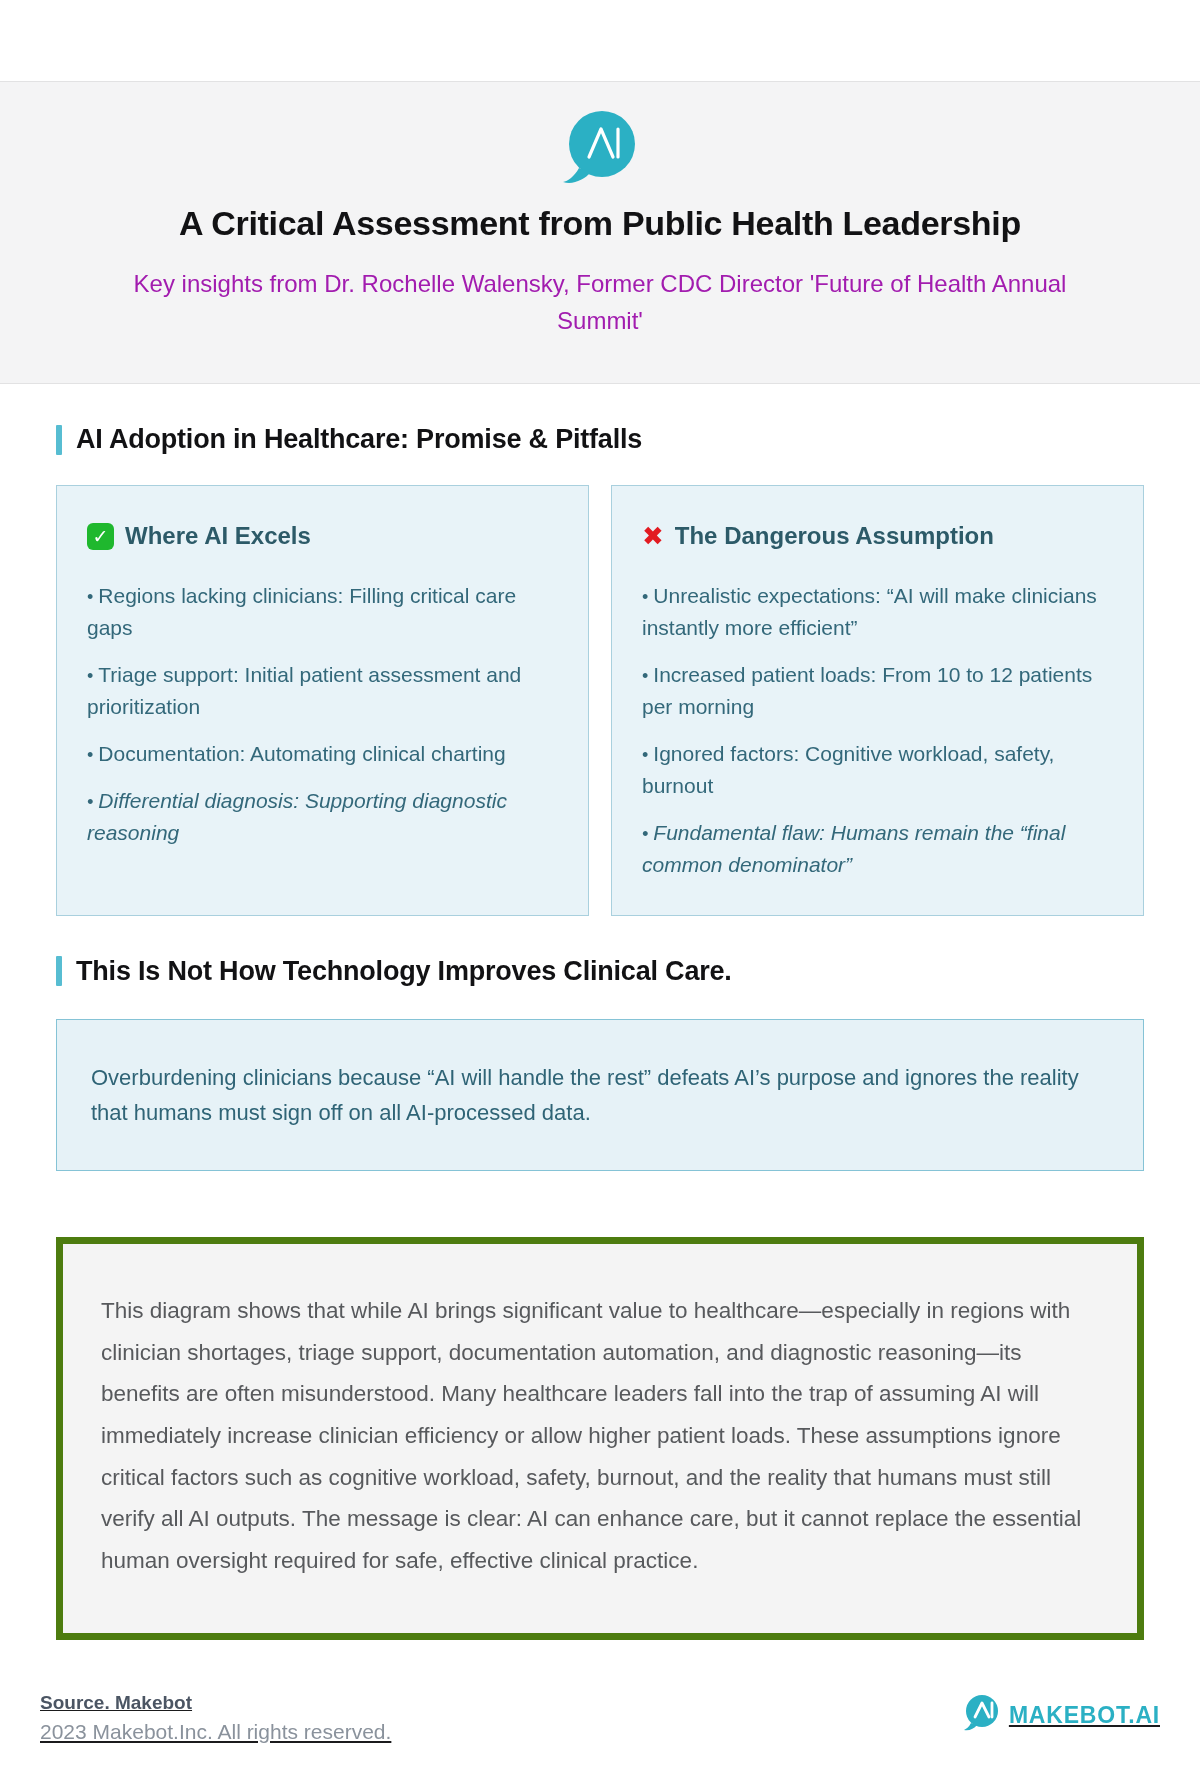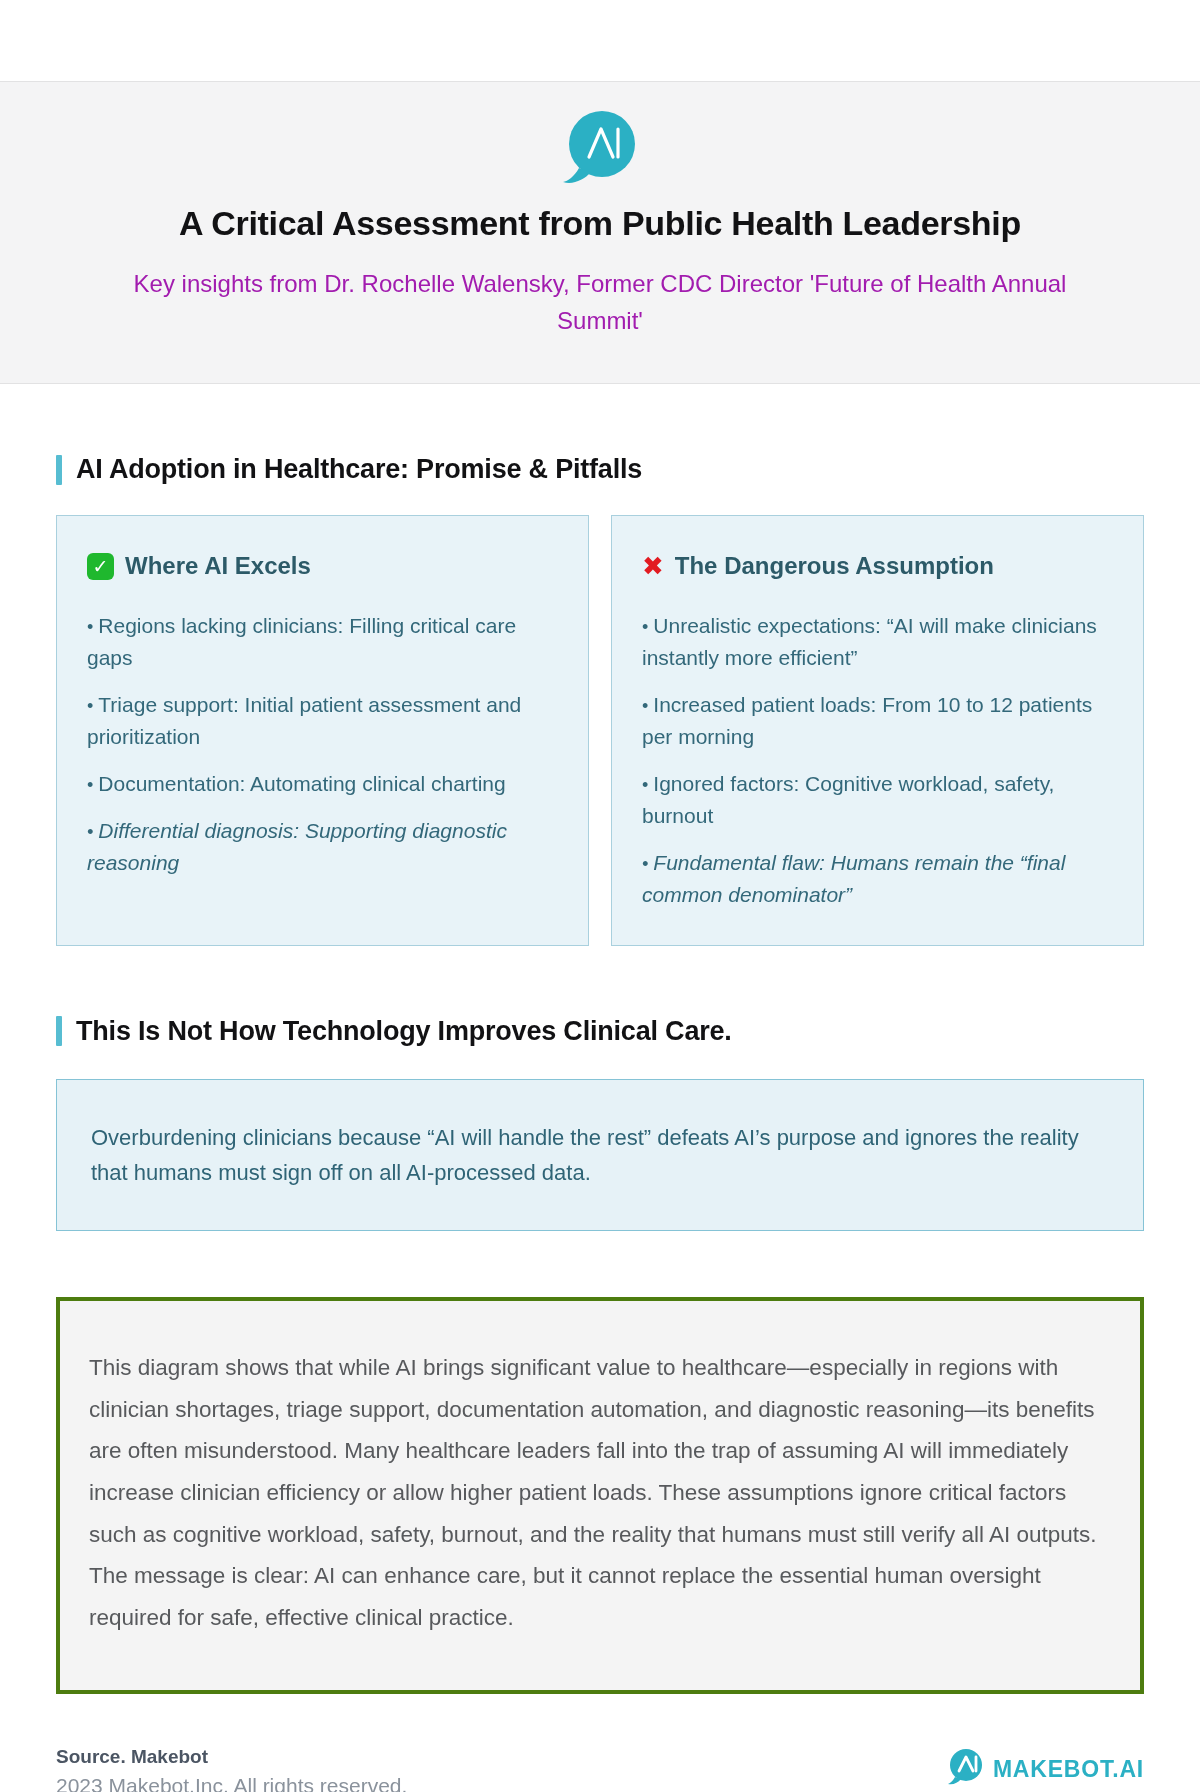--- a/index.html
+++ b/index.html
@@ -10,21 +10,21 @@
   }
   .top-band { height:81px; background:#ffffff; }
   .header {
     background:#f4f4f5; border-top:1px solid #e2e2e3; border-bottom:1px solid #e2e2e3;
     text-align:center; padding:26px 100px 44px;
   }
   .logo-wrap { display:flex; justify-content:center; margin-bottom:14px; }
   .page-title { font-size:34px; font-weight:700; color:#121214; letter-spacing:-0.3px; margin-bottom:22px; }
   .page-subtitle { font-size:24px; font-weight:400; color:#a21caf; line-height:1.55; max-width:980px; margin:0 auto; }
   .main { padding:0 56px; }
-  .section-heading { display:flex; align-items:center; margin-top:70px;text-align:right; }
+  .section-heading { display:flex; align-items:center; margin-top:40px;text-align:right; }
   .accent-bar { width:6px; height:30px; background:#57bdd2; border-radius:1px; margin-right:14px; flex:0 0 auto; }
   .section-title { font-size:27px; font-weight:700; color:#121214; letter-spacing:-0.2px; }
   .cards { display:flex; gap:22px; margin-top:30px; }
   .card {
     flex:1 1 0; background:#e8f3f8; border:1px solid #a9d0de; padding:36px 30px 34px;
   }
   .card-title { display:flex; align-items:center; gap:11px; font-size:24px; font-weight:700; color:#2c5a68; }
   .check-icon {
     display:inline-flex; align-items:center; justify-content:center;
     width:27px; height:27px; background:#1fb82e; border-radius:6px;
@@ -33,24 +33,24 @@
   .cross-icon { color:#e21b22; font-size:26px; font-weight:700; line-height:1; flex:0 0 auto; }
   .card-list { margin-top:30px; }
   .card-bullet { font-size:21px; color:#33687a; line-height:1.52; margin-bottom:15px; }
   .card-bullet::before { content:"•  "; font-size:18px; }
   .card-bullet:last-child { margin-bottom:0;font-style:italic; }
   .callout {
     margin-top:32px; background:#e6f2f7; border:1px solid #85c3d6;
     padding:40px 34px; font-size:22px; color:#2f6476; line-height:1.6;
   }
   .summary-box {
-    margin-top:66px; background:#f4f4f4; border:4px solid #4d7c0f;
-    padding:46px 29px 52px; font-size:22.5px; color:#57595c; line-height:1.85;
+    margin-top:66px; background:#f4f4f4; border:7px solid #4d7c0f;
+    padding:46px 38px 52px; font-size:22.5px; color:#57595c; line-height:1.85;
   }
-  .footer { margin-top:52px; padding:0 56px; display:flex; justify-content:space-between; align-items:flex-start; }
+  .footer { margin-top:52px; padding:0 40px; display:flex; justify-content:space-between; align-items:flex-start;text-decoration:underline; }
   .footer-source { font-size:19px; font-weight:700; color:#4b5563; margin-bottom:6px; }
   .footer-copy { font-size:21px; color:#8a929c; }
   .footer-brand { display:flex; align-items:center; gap:9px; margin-top:2px;justify-content:center; }
   .footer-brand-text { font-size:23px; font-weight:600; color:#2bb0c4; letter-spacing:0.8px; }
 </style>
 </head>
 <body>
 
 <div class="top-band"></div>
 

